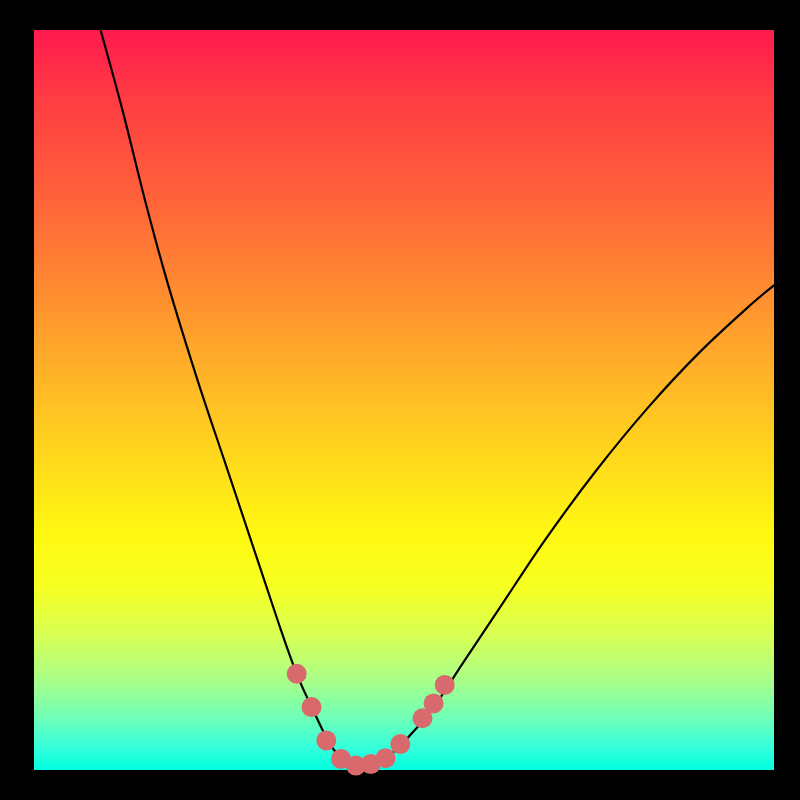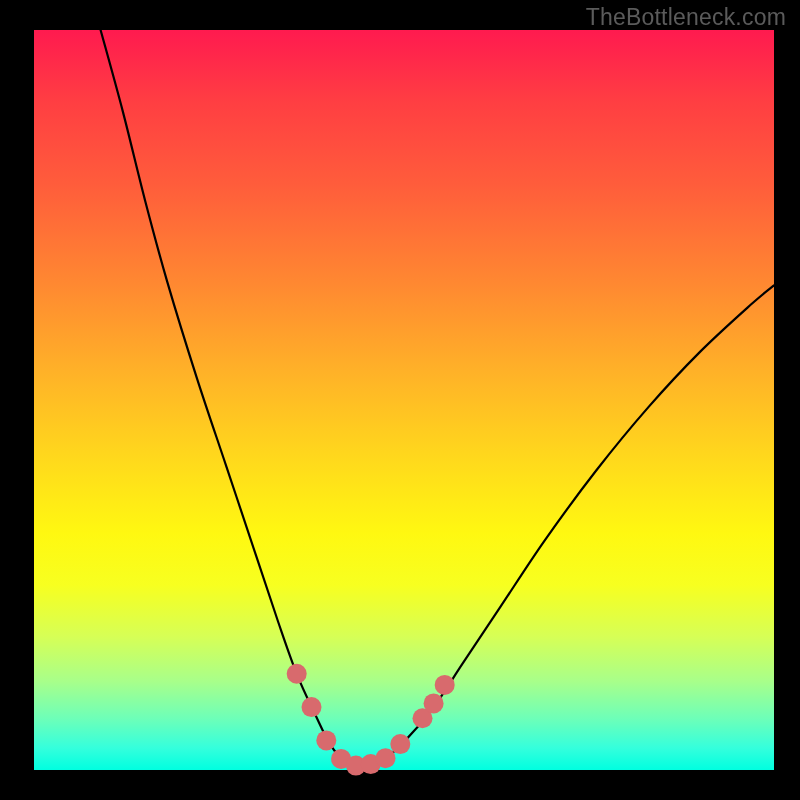--- a/index.html
+++ b/index.html
@@ -58,21 +58,20 @@
     top: 0;
     width: 740px;
     height: 740px;
     overflow: visible;
   }
 </style>
 </head>
 <body>
 
 <div class="frame">
-  <div class="watermark">TheBottleneck.com</div>
 
   <div class="plot-area">
     <svg class="curve-layer" viewBox="0 0 740 740">
       <path fill="none" stroke-width="2.2" stroke-linecap="round" d="M 66.60 0.00 C 70.30 13.57, 81.40 53.03, 88.80 81.40 C 96.20 109.77, 103.60 141.83, 111.00 170.20 C 118.40 198.57, 124.57 222.00, 133.20 251.60 C 141.83 281.20, 152.93 316.97, 162.80 347.80 C 172.67 378.63, 182.53 407.00, 192.40 436.60 C 202.27 466.20, 213.37 499.50, 222.00 525.40 C 230.63 551.30, 237.42 572.27, 244.20 592.00 C 250.98 611.73, 256.53 628.38, 262.70 643.80 C 268.87 659.22, 275.65 672.78, 281.20 684.50 C 286.75 696.22, 291.07 706.33, 296.00 714.10 C 300.93 721.87, 305.25 727.42, 310.80 731.12 C 316.35 734.82, 323.13 736.42, 329.30 736.30 C 335.47 736.18, 341.02 734.45, 347.80 730.38 C 354.58 726.31, 361.37 720.76, 370.00 711.88 C 378.63 703.00, 389.73 690.30, 399.60 677.10 C 409.47 663.90, 418.10 649.35, 429.20 632.70 C 440.30 616.05, 452.63 597.55, 466.20 577.20 C 479.77 556.85, 494.57 533.42, 510.60 510.60 C 526.63 487.78, 545.13 462.50, 562.40 440.30 C 579.67 418.10, 596.93 397.13, 614.20 377.40 C 631.47 357.67, 648.73 339.17, 666.00 321.90 C 683.27 304.63, 705.47 284.90, 717.80 273.80 C 730.13 262.70, 736.30 258.38, 740.00 255.30" stroke="#000000"></path>
       <g>
           <circle cx="262.70" cy="643.80" r="10" fill="#d86a6d"></circle>
           <circle cx="277.50" cy="677.10" r="10" fill="#d86a6d"></circle>
           <circle cx="292.30" cy="710.40" r="10" fill="#d86a6d"></circle>
           <circle cx="307.10" cy="728.90" r="10" fill="#d86a6d"></circle>
           <circle cx="321.90" cy="735.56" r="10" fill="#d86a6d"></circle>

